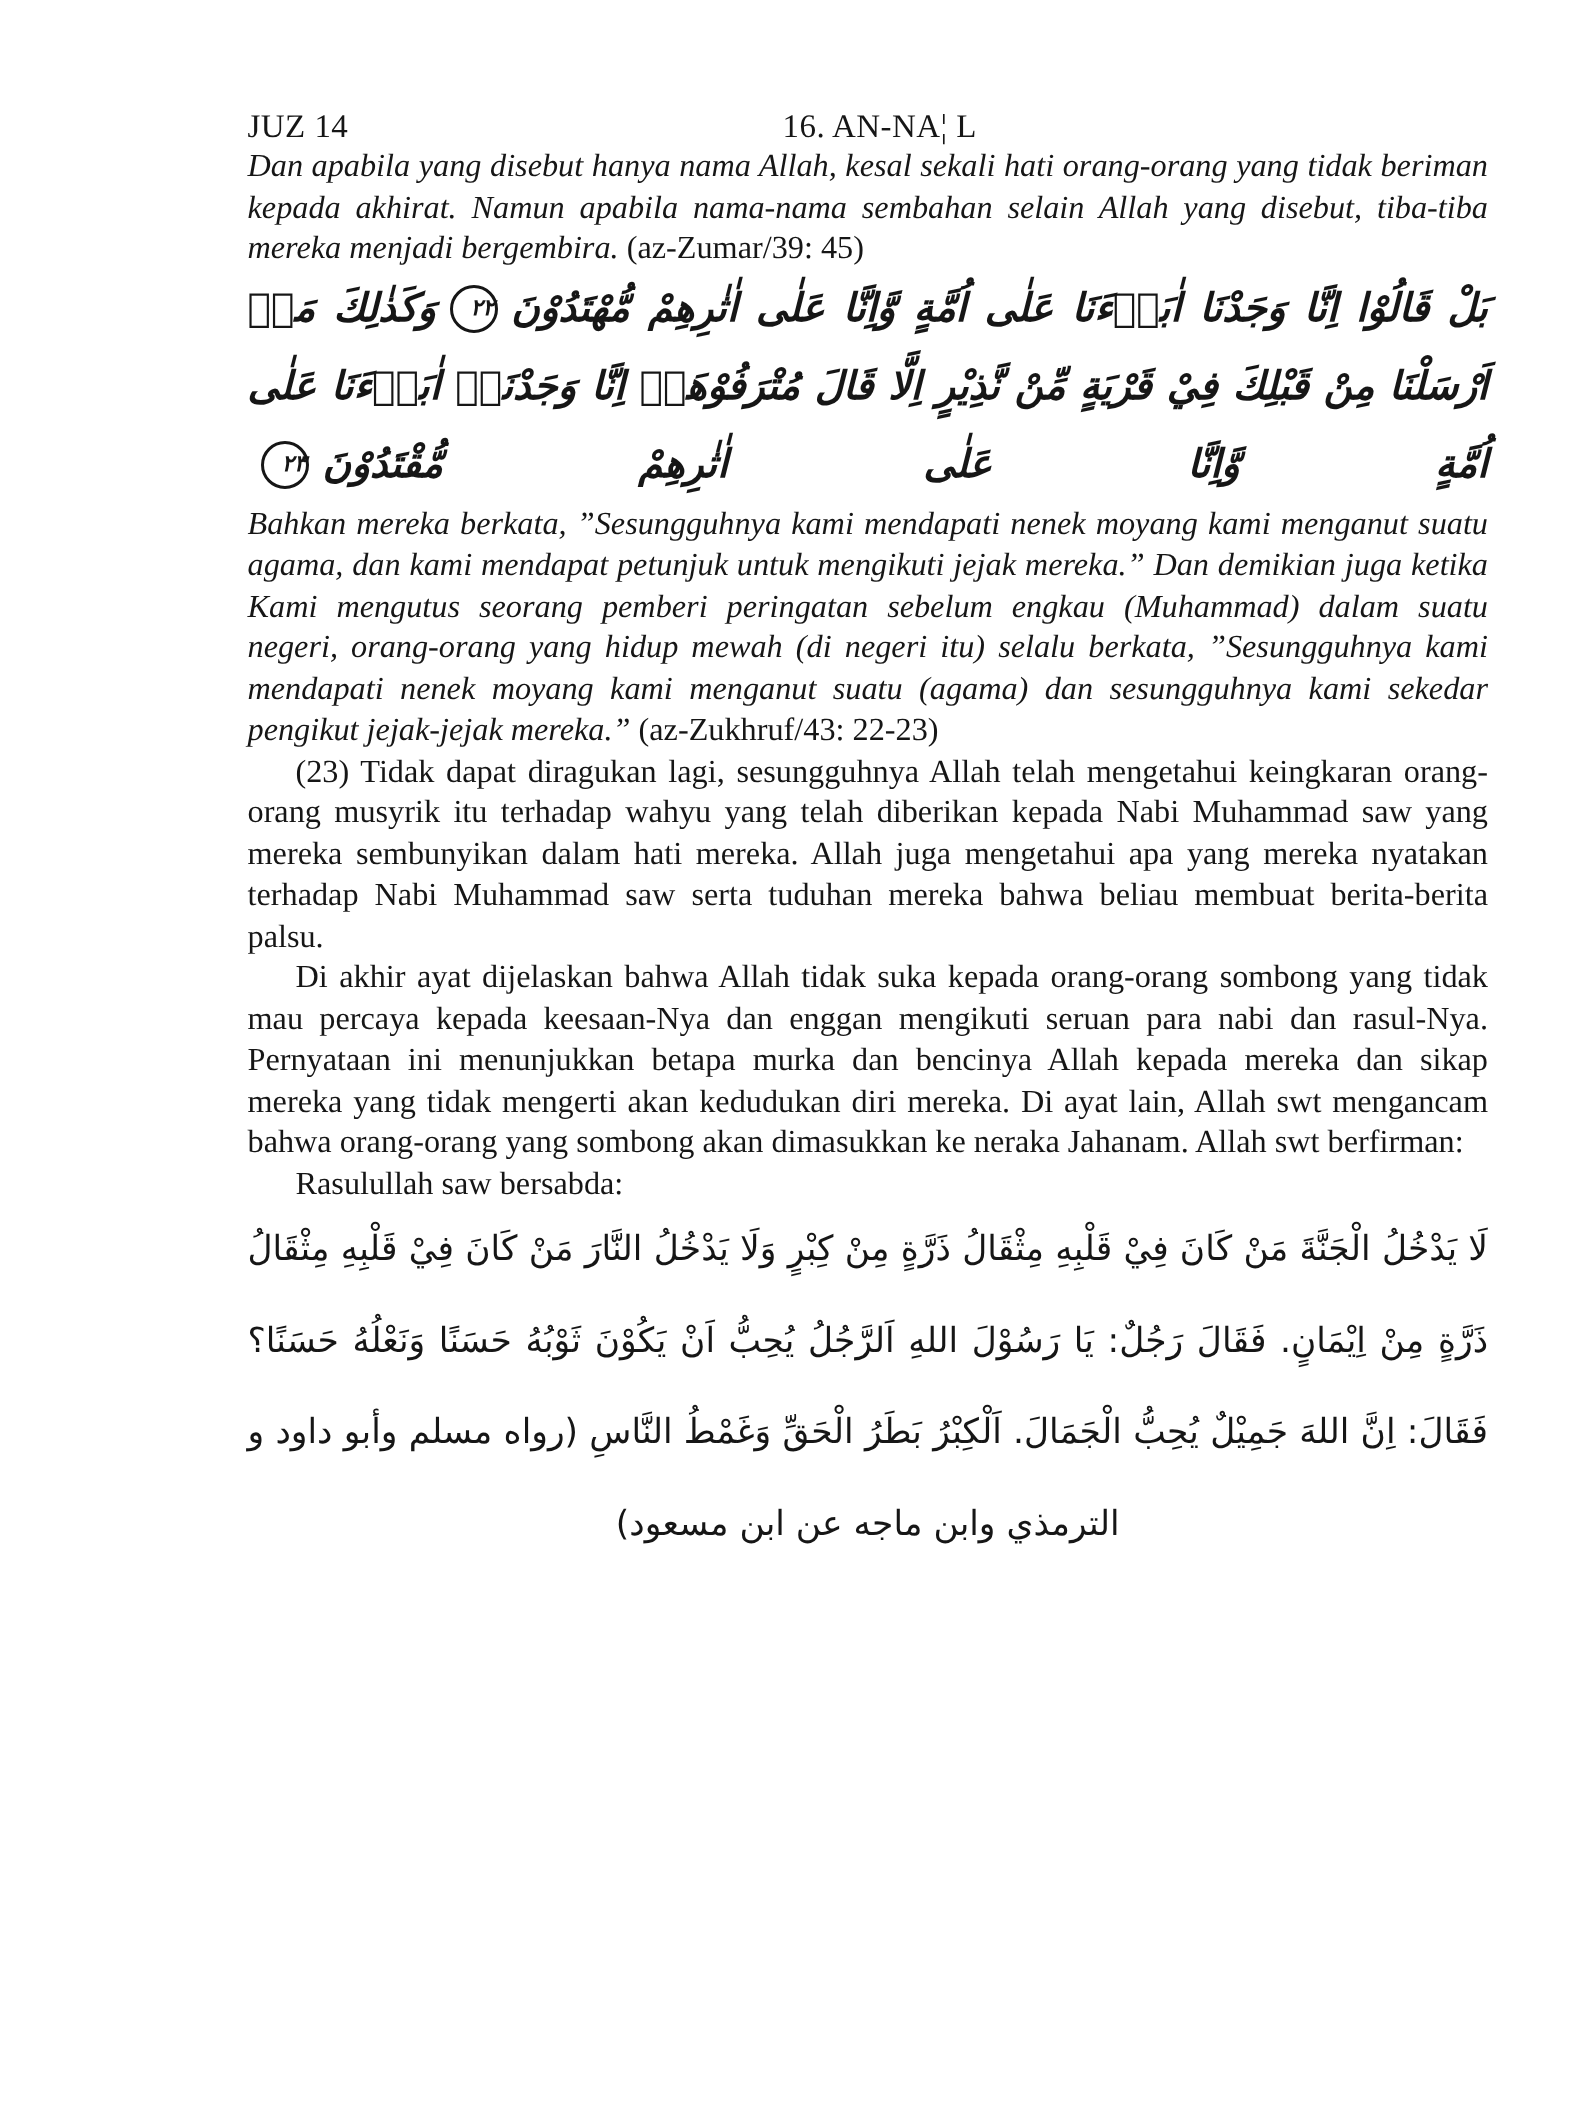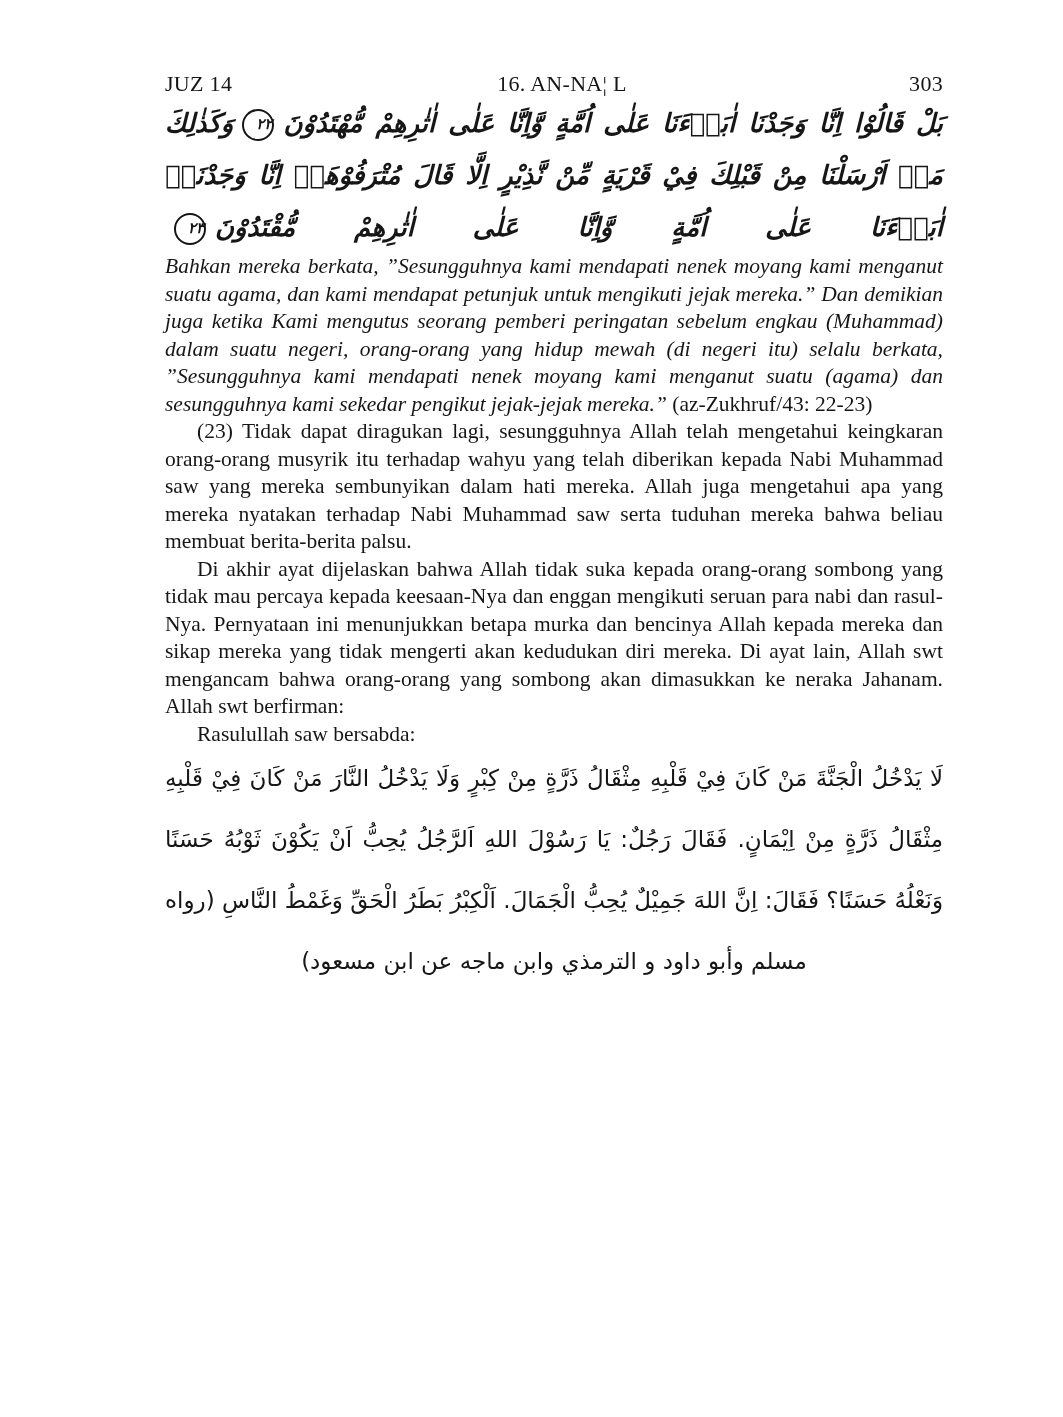--- a/index.html
+++ b/index.html
@@ -11,21 +11,21 @@
     width: 1063px;
     height: 1417px;
     color: #161616;
     font-family: "Liberation Serif", serif;
     -webkit-font-smoothing: antialiased;
   }
   .page {
     box-sizing: border-box;
     width: 1063px;
     height: 1417px;
-    padding: 70px 120px 40px 165px;
+    padding: 70px 71px 40px 165px;
     background: #ffffff;
     overflow: hidden;
   }
   
   .running-head {
     display: grid;
     grid-template-columns: 1fr auto 1fr;
     align-items: baseline;
     font-size: 22px;
     line-height: 27px;
@@ -100,23 +100,23 @@
   }
 </style>
 </head>
 <body>
 
 <div class="page">
 
   <div class="running-head">
     <span class="rh-left">JUZ 14</span>
     <span class="rh-center">16. AN-NA¦ L</span>
-    <span class="rh-right">303</span>
   </div>
 
+  <p class="body-par italic-par mt-translation1"><span>Dan apabila yang disebut hanya nama Allah, kesal sekali hati orang-orang yang tidak beriman kepada akhirat. Namun apabila nama-nama sembahan selain Allah yang disebut, tiba-tiba mereka menjadi bergembira.</span> <span class="ref">(az-Zumar/39: 45)</span></p>
 
   <p class="arabic quran-block mt-quran1"><span>بَلْ قَالُوْا اِنَّا وَجَدْنَا اٰبَاۤءَنَا عَلٰى اُمَّةٍ وَّاِنَّا عَلٰى اٰثٰرِهِمْ مُّهْتَدُوْنَ</span><span class="ayah-marker">٢٢</span><span>وَكَذٰلِكَ مَاۤ اَرْسَلْنَا مِنْ قَبْلِكَ فِيْ قَرْيَةٍ مِّنْ نَّذِيْرٍ اِلَّا قَالَ مُتْرَفُوْهَاۤ اِنَّا وَجَدْنَاۤ اٰبَاۤءَنَا عَلٰى اُمَّةٍ وَّاِنَّا عَلٰى اٰثٰرِهِمْ مُّقْتَدُوْنَ</span><span class="ayah-marker">٢٣</span></p>
 
   <p class="body-par italic-par mt-translation2"><span>Bahkan mereka berkata, ”Sesungguhnya kami mendapati nenek moyang kami menganut suatu agama, dan kami mendapat petunjuk untuk mengikuti jejak mereka.” Dan demikian juga ketika Kami mengutus seorang pemberi peringatan sebelum engkau (Muhammad) dalam suatu negeri, orang-orang yang hidup mewah (di negeri itu) selalu berkata, ”Sesungguhnya kami mendapati nenek moyang kami menganut suatu (agama) dan sesungguhnya kami sekedar pengikut jejak-jejak mereka.”</span> <span class="ref">(az-Zukhruf/43: 22-23)</span></p>
 
   <p class="body-par indent mt-commentary1">(23) Tidak dapat diragukan lagi, sesungguhnya Allah telah mengetahui keingkaran orang-orang musyrik itu terhadap wahyu yang telah diberikan kepada Nabi Muhammad saw yang mereka sembunyikan dalam hati mereka. Allah juga mengetahui apa yang mereka nyatakan terhadap Nabi Muhammad saw serta tuduhan mereka bahwa beliau membuat berita-berita palsu.</p>
 
   <p class="body-par indent">Di akhir ayat dijelaskan bahwa Allah tidak suka kepada orang-orang sombong yang tidak mau percaya kepada keesaan-Nya dan enggan mengikuti seruan para nabi dan rasul-Nya. Pernyataan ini menunjukkan betapa murka dan bencinya Allah kepada mereka dan sikap mereka yang tidak mengerti akan kedudukan diri mereka. Di ayat lain, Allah swt mengancam bahwa orang-orang yang sombong akan dimasukkan ke neraka Jahanam. Allah swt berfirman:</p>
 
 

